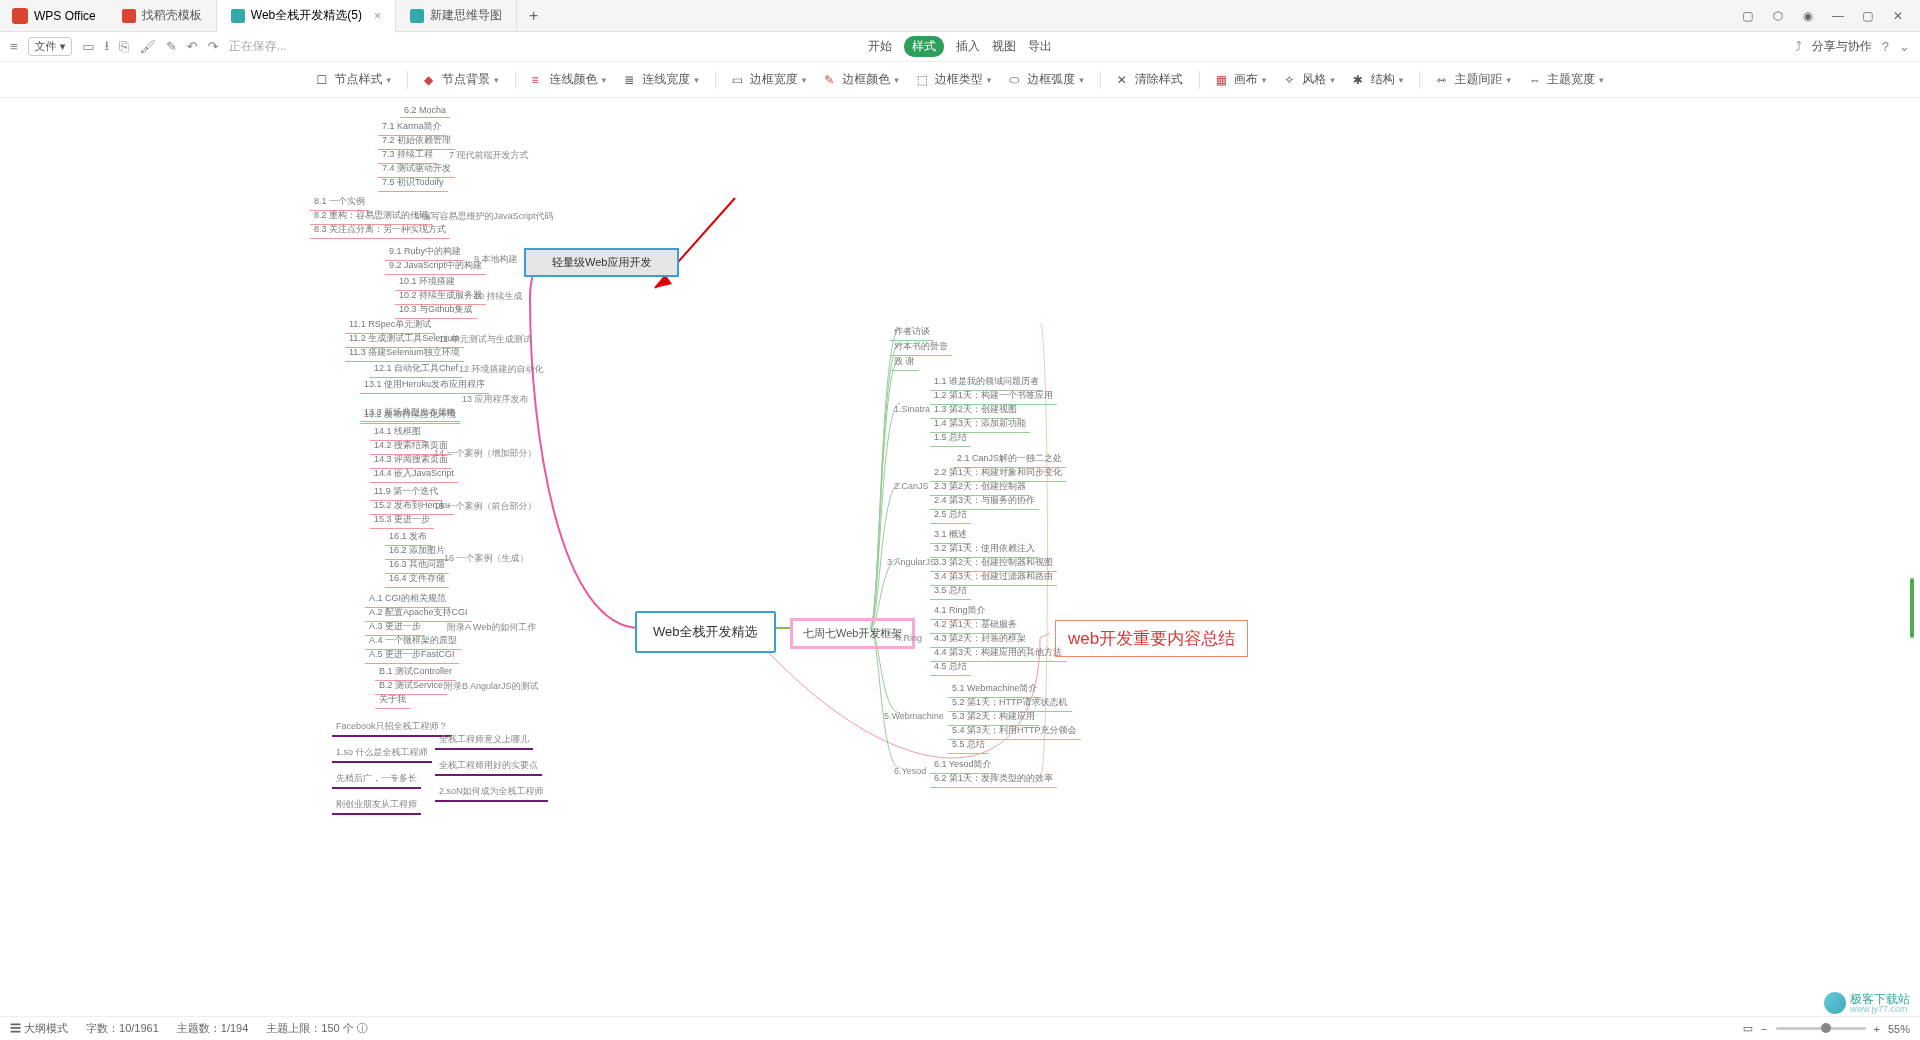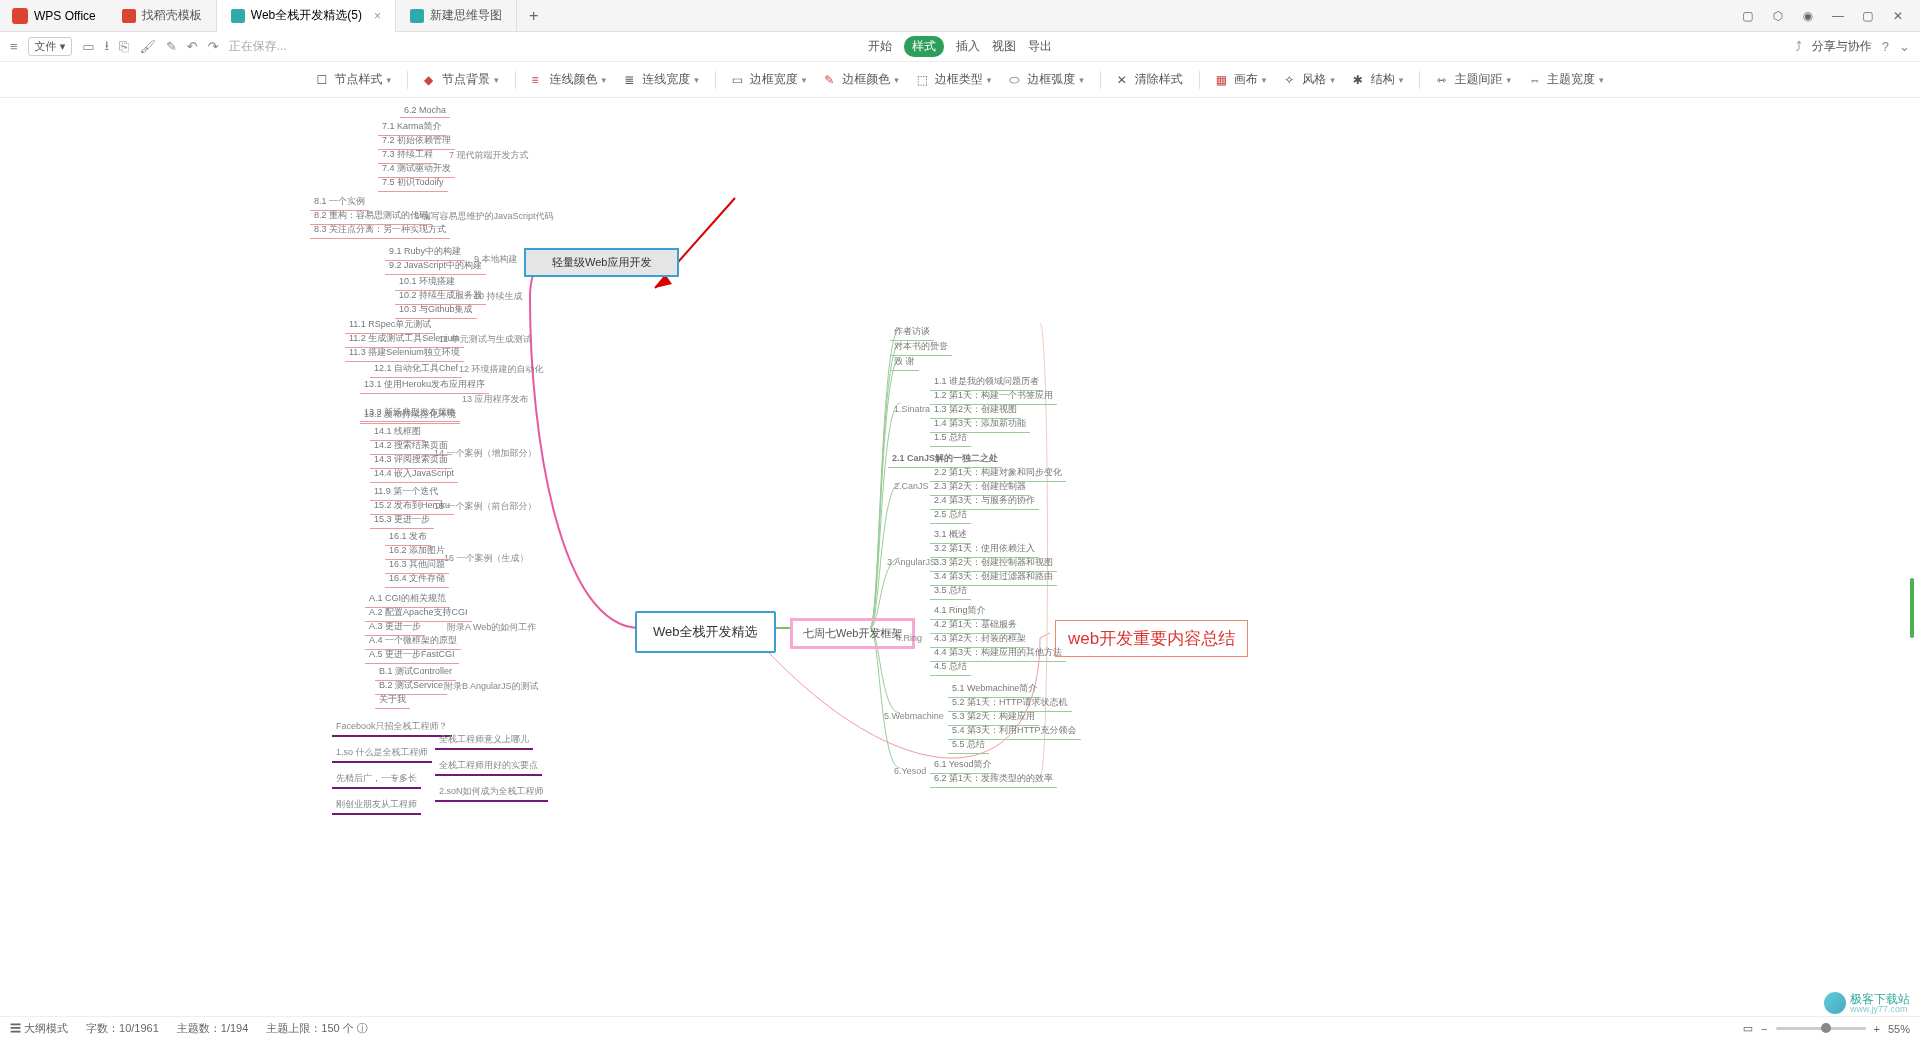--- a/index.html
+++ b/index.html
@@ -300,21 +300,21 @@
       <div class="node green-u" style="left: 890px; top: 225px;">作者访谈</div>
       <div class="node green-u" style="left: 890px; top: 240px;">对本书的赞誉</div>
       <div class="node green-u" style="left: 890px; top: 255px;">致 谢</div>
       <div class="node green-lbl" style="left: 890px; top: 304px;">1.Sinatra</div>
       <div class="node green-u" style="left: 930px; top: 275px;">1.1 谁是我的领域问题历者</div>
       <div class="node green-u" style="left: 930px; top: 289px;">1.2 第1天：构建一个书签应用</div>
       <div class="node green-u" style="left: 930px; top: 303px;">1.3 第2天：创建视图</div>
       <div class="node green-u" style="left: 930px; top: 317px;">1.4 第3天：添加新功能</div>
       <div class="node green-u" style="left: 930px; top: 331px;">1.5 总结</div>
       <div class="node green-lbl" style="left: 890px; top: 381px;">2.CanJS</div>
-      <div class="node green-u" style="left: 888px; top: 352px; font-weight: bold;">2.1 CanJS解的一独二之处</div>
+      <div class="node green-u" style="left: 953px; top: 352px;">2.1 CanJS解的一独二之处</div>
       <div class="node green-u" style="left: 930px; top: 366px;">2.2 第1天：构建对象和同步变化</div>
       <div class="node green-u" style="left: 930px; top: 380px;">2.3 第2天：创建控制器</div>
       <div class="node green-u" style="left: 930px; top: 394px;">2.4 第3天：与服务的协作</div>
       <div class="node green-u" style="left: 930px; top: 408px;">2.5 总结</div>
       <div class="node green-lbl" style="left: 883px; top: 457px;">3.AngularJS</div>
       <div class="node green-u" style="left: 930px; top: 428px;">3.1 概述</div>
       <div class="node green-u" style="left: 930px; top: 442px;">3.2 第1天：使用依赖注入</div>
       <div class="node green-u" style="left: 930px; top: 456px;">3.3 第2天：创建控制器和视图</div>
       <div class="node green-u" style="left: 930px; top: 470px;">3.4 第3天：创建过滤器和路由</div>
       <div class="node green-u" style="left: 930px; top: 484px;">3.5 总结</div>

